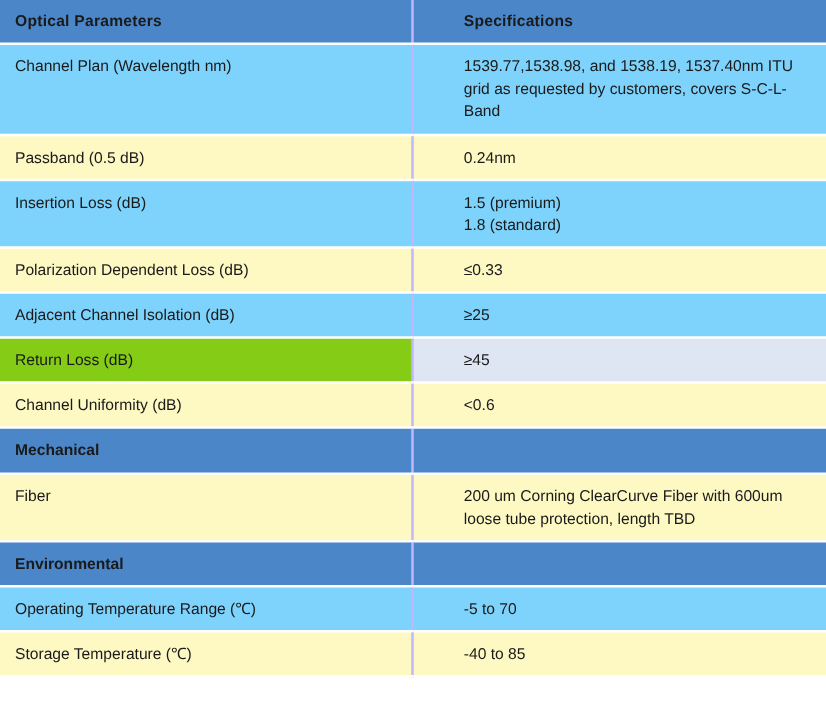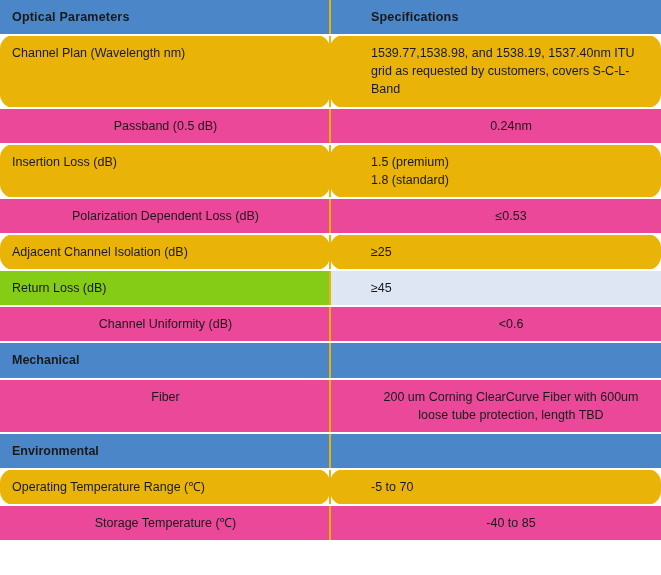--- a/index.html
+++ b/index.html
@@ -18,21 +18,21 @@
     border-collapse: collapse;
     table-layout: fixed;
   }
   #spec-table td {
     vertical-align: top;
     padding: 8px 10px 8px 12px;
     font-size: 12.5px;
     color: #1a1a1a;
     line-height: 1.45;
     border-bottom: 2px solid #ffffff;
-    border-right: 2px solid #eab308;
+    border-right: 2px solid #c4b5fd;
   }
   #spec-table td:last-child {
     border-right: none;
     padding-left: 40px;
   }
   .col-a { width: 330px; }
   .col-b { width: 331px; }
 
   tr.header-row td {
     background: #4a86c8;
@@ -45,22 +45,22 @@
   }
   tr.section-row td {
     background: #4a86c8;
     color: #ffffff;
     font-weight: bold;
     font-size: 14.5px;
     padding-top: 9px;
     padding-bottom: 9px;
     margin-left: 32px;
   }
-  tr.light td   { background: #eab308; border-radius: 14px; }
-  tr.lighter td { background: #ec4899; text-align: center; }
+  tr.light td   { background: #7dd3fc; }
+  tr.lighter td { background: #fef9c3; }
   tr.cream td.col-a { background: #84cc16; }
   tr.cream td.col-b { background: #dde6f2; margin-top: 46px; }
 </style>
 </head>
 <body>
 
 <table id="spec-table">
   <colgroup>
     <col class="col-a">
     <col class="col-b">
@@ -77,21 +77,21 @@
       <tr class="lighter">
         <td class="col-a">Passband (0.5 dB)</td>
         <td class="col-b">0.24nm</td>
       </tr>
       <tr class="light">
         <td class="col-a">Insertion Loss (dB)</td>
         <td class="col-b">1.5 (premium)<br>1.8 (standard)</td>
       </tr>
       <tr class="lighter">
         <td class="col-a">Polarization Dependent Loss (dB)</td>
-        <td class="col-b">≤0.53</td>
+        <td class="col-b">≤0.33</td>
       </tr>
       <tr class="light">
         <td class="col-a">Adjacent Channel Isolation (dB)</td>
         <td class="col-b">≥25</td>
       </tr>
       <tr class="cream">
         <td class="col-a">Return Loss (dB)</td>
         <td class="col-b">≥45</td>
       </tr>
       <tr class="lighter">

